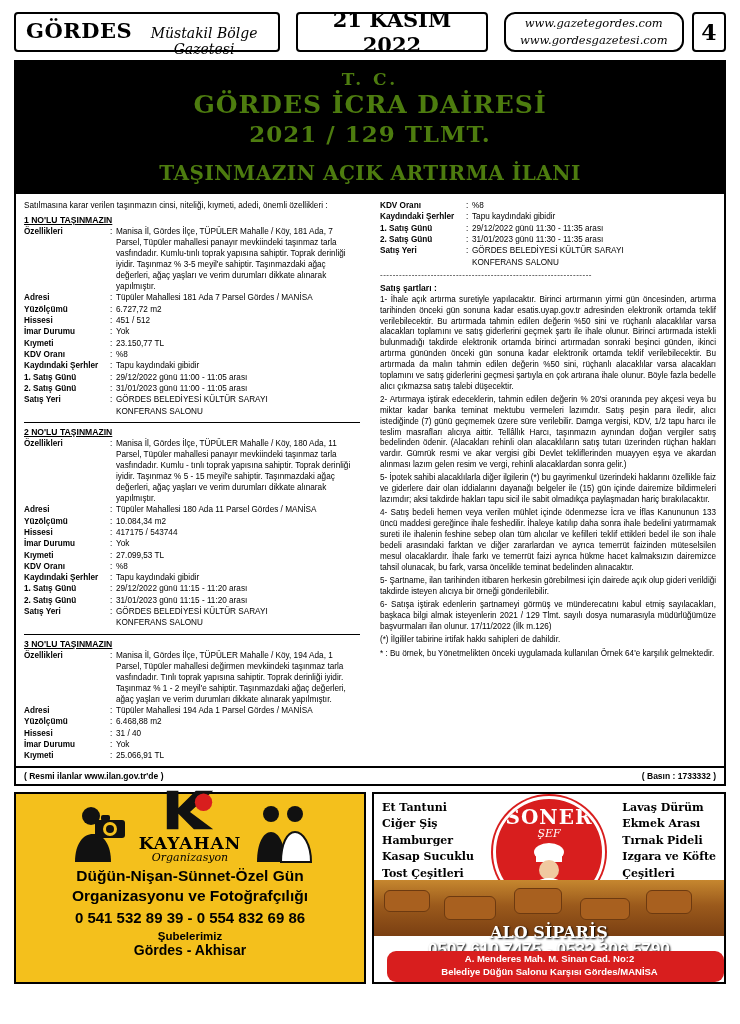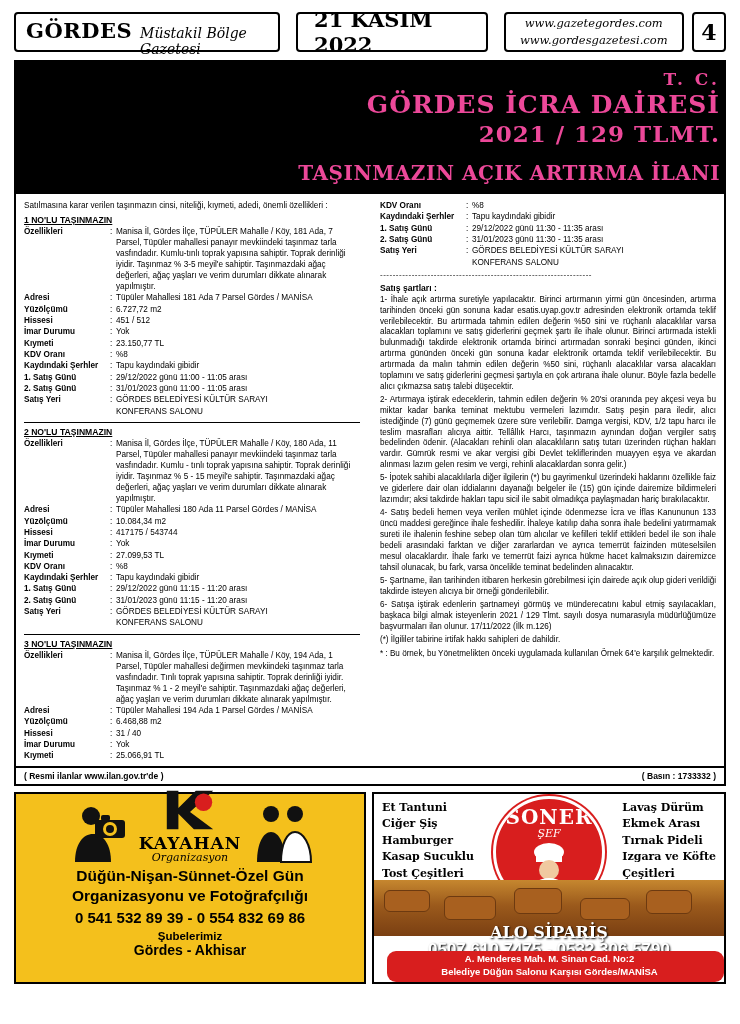--- a/index.html
+++ b/index.html
@@ -17,20 +17,21 @@
     position: relative;
   }
 
   
   .masthead {
     display: flex;
     align-items: center;
     gap: 8px;
     height: 44px;
     margin-bottom: 6px;
+    text-align: center;
   }
   .brand-box {
     border: 2px solid #000;
     border-radius: 4px;
     padding: 4px 10px 4px 10px;
     display: flex;
     align-items: baseline;
     gap: 8px;
     height: 40px;
   }
@@ -50,21 +51,21 @@
     border-radius: 4px;
     height: 40px;
     display: flex; align-items: center; justify-content: center;
     padding: 0 16px;
     font-weight: bold;
     font-size: 21px;
     font-family: "DejaVu Serif", serif;
   }
   .web-box {
     border: 2px solid #000;
-    border-radius: 4px;
+    border-radius: 11px;
     height: 40px;
     padding: 2px 14px;
     display: flex; flex-direction: column; justify-content: center;
     align-items: center;
     font-family: "DejaVu Serif", serif;
     font-style: italic;
     font-size: 11.5px;
     line-height: 1.45;
   }
   .pageno-box {
@@ -78,22 +79,22 @@
   }
   .spacer { flex: 1; }
 
   
   .ad-frame {
     border: 2px solid #000;
     padding: 0;
   }
   .title-band {
     background: #000;
-    color: #ec4899;
-    text-align: right;
+    color: #4d7c0f;
+    text-align: center;
     padding: 7px 4px 9px 4px;
   }
   .title-band .t1 {
     font-family: "DejaVu Serif", serif;
     font-size: 17px;
     letter-spacing: 3px;
     font-weight: bold;
   }
   .title-band .t2 {
     font-family: "DejaVu Serif", serif;

